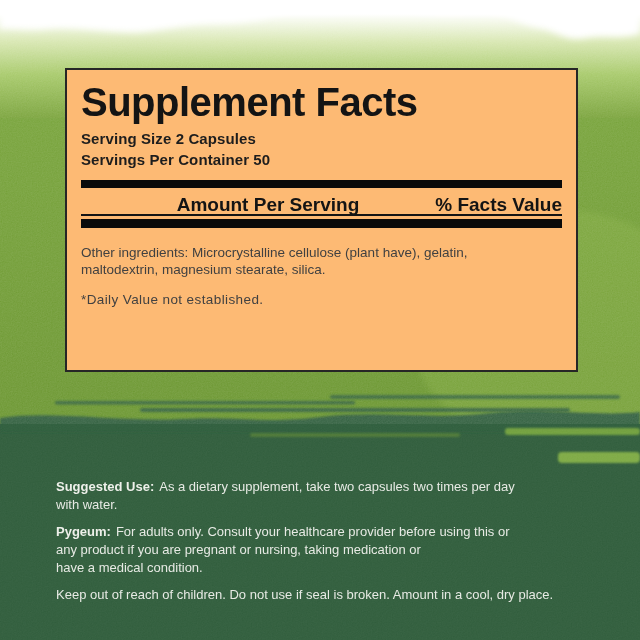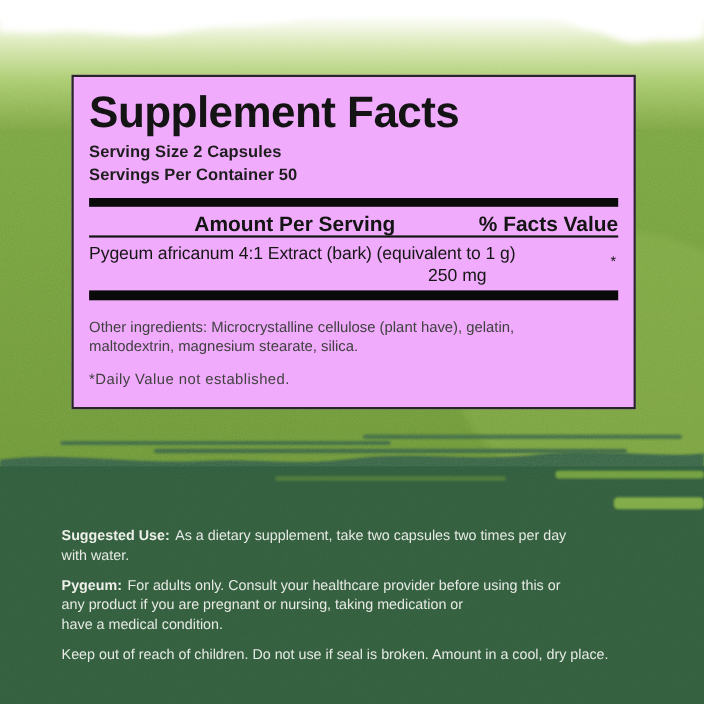--- a/index.html
+++ b/index.html
@@ -5,21 +5,21 @@
   html,body { margin:0; padding:0; background:#ffffff; }
   .stage {
     position:relative; width:640px; height:640px; overflow:hidden;
     font-family:"Liberation Sans", sans-serif;
   }
   .bg { position:absolute; left:0; top:0; width:640px; height:640px; display:block; }
 
   
   .panel {
     position:absolute; left:65px; top:68px; width:513px; height:304px;
-    background:#f0abfc; border:2px solid #262626; box-sizing:border-box;
+    background:#fdba74; border:2px solid #262626; box-sizing:border-box;
     padding:8px 14px 0; color:#141414;
   }
   .title { font-size:40px; font-weight:bold; letter-spacing:-0.5px; line-height:44px; margin:2px 0 4px; }
   .serving { font-size:15px; font-weight:bold; line-height:21px; letter-spacing:0.1px; color:#1d1d1d; }
   .bar { background:#0a0a0a; }
   .bar-top { height:8px; margin-top:10px; }
   .hdr-row { position:relative; height:23px; margin-top:3px; font-size:19px; font-weight:bold; }
   .hdr-amount { position:absolute; left:187px; top:3px; transform:translateX(-50%); white-space:nowrap; }
   .hdr-dv { position:absolute; right:0; top:3px; white-space:nowrap; }
   .rule { height:2px; background:#141414; }
@@ -96,25 +96,20 @@
     <div class="serving">Servings Per Container 50</div>
 
     <div class="bar bar-top"></div>
 
     <div class="hdr-row">
       <span class="hdr-amount">Amount Per Serving</span>
       <span class="hdr-dv">% Facts Value</span>
     </div>
     <div class="rule"></div>
 
-    <div class="ing">
-      <span class="ing-name">Pygeum africanum 4:1 Extract (bark) (equivalent to 1 g)</span>
-      <span class="ing-star">*</span>
-      <div class="ing-amt">250 mg</div>
-    </div>
 
     <div class="bar bar-bottom"></div>
 
     <p class="other">Other ingredients: Microcrystalline cellulose (plant have), gelatin,
 maltodextrin, magnesium stearate, silica.</p>
     <p class="footnote">*Daily Value not established.</p>
   </section>
 
   <section class="usage">
     <p>

